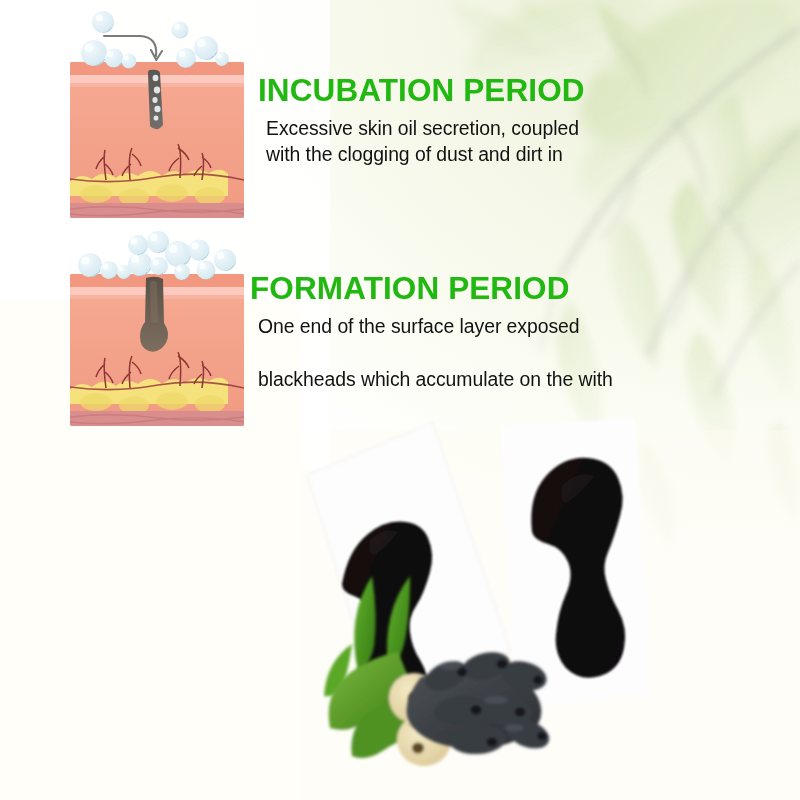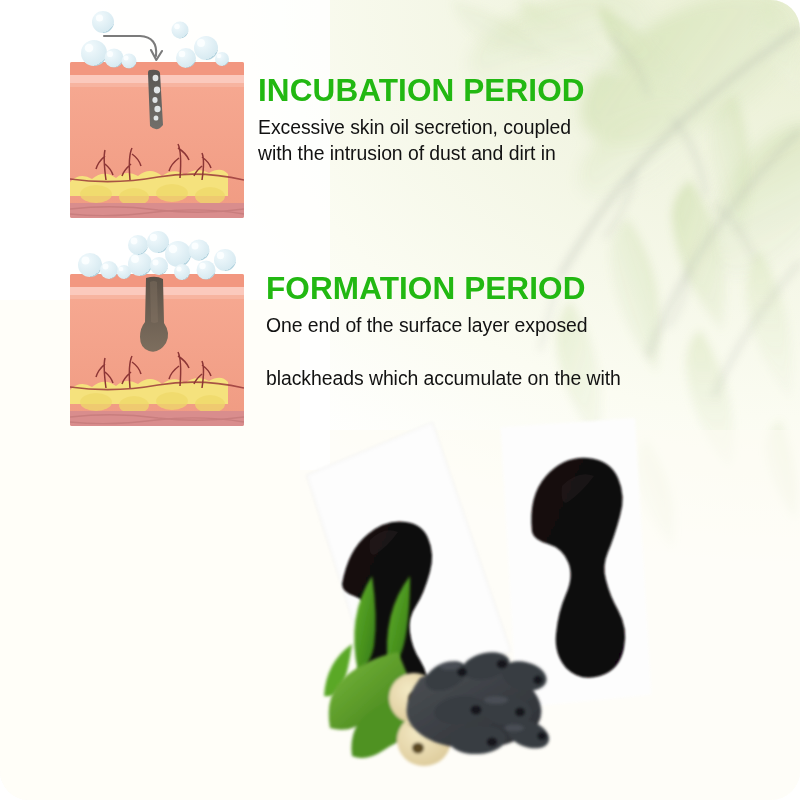--- a/index.html
+++ b/index.html
@@ -2,46 +2,46 @@
 <html><head>
 <meta charset="utf-8">
 <title>Blackhead Nose Strip Infographic</title>
 <style>
   html,body{margin:0;padding:0;}
   body{
     width:800px;height:800px;overflow:hidden;
     font-family:"Liberation Sans", sans-serif;
     background:#ffffff;
   }
-  #page{position:relative;width:800px;height:800px;overflow:hidden;background:#ffffff;border-radius:29px;}
+  #page{position:relative;width:800px;height:800px;overflow:hidden;background:#ffffff;}
 
   
   .bg-base{position:absolute;inset:0;
     background:
       radial-gradient(120% 90% at 100% 0%,  #e9efd2 0%, #f2f5e3 30%, #fbfcf2 58%, #ffffff 80%),
       linear-gradient(160deg,#ffffff 0%, #ffffff 38%, #fdfdf4 60%, #fbfaef 78%, #fdfcf6 100%);
   }
   .leafsvg{position:absolute;inset:0;width:800px;height:800px;}
 
   
   .diagram{position:absolute;}
   #diagram-1{left:62px;top:4px;width:190px;height:222px;}
   #diagram-2{left:62px;top:228px;width:190px;height:206px;}
 
   
   .block{position:absolute;}
   #text-block-1{left:258px;top:74px;width:400px;}
-  #text-block-2{left:266px;top:272px;width:445px;}
+  #text-block-2{left:250px;top:272px;width:445px;}
   .heading{
     font-size:31.5px;font-weight:bold;letter-spacing:.1px;
     color:#22b812;line-height:1.06;margin:0 0 7px 0;
     white-space:nowrap;
   }
   .body-text{
-    font-size:19.4px;color:#121212;line-height:1.345;margin:0;
+    font-size:19.4px;color:#121212;line-height:1.345;margin:8px;
     font-weight:400;letter-spacing:-.05px;
   }
 
   
   #product-photo{position:absolute;left:300px;top:410px;width:500px;height:390px;}
 </style>
 </head>
 <body>
 
 <div id="page">
@@ -280,21 +280,21 @@
       <circle cx="140.5" cy="38" r="3.2" fill="#fdffff" opacity=".85"></circle>
       <circle cx="163" cy="32" r="11" fill="url(#bub2)"></circle>
       <circle cx="158.5" cy="27.5" r="3.7" fill="#fdffff" opacity=".85"></circle>
     </g>
   </svg>
 
   <div class="block" id="text-block-1">
     <h2 class="heading">INCUBATION PERIOD</h2>
     <p class="body-text">
       <span>Excessive skin oil secretion, coupled</span><br>
-      <span>with the intrusion of dust and dirt in</span><br>
+      <span>with the clogging of dust and dirt in</span><br>
     </p>
   </div>
 
   <div class="block" id="text-block-2">
     <h2 class="heading">FORMATION PERIOD</h2>
     <p class="body-text">
       <span>One end of the surface layer exposed</span><br>
       <br>
       <span>blackheads which accumulate on the with</span>
     </p>

